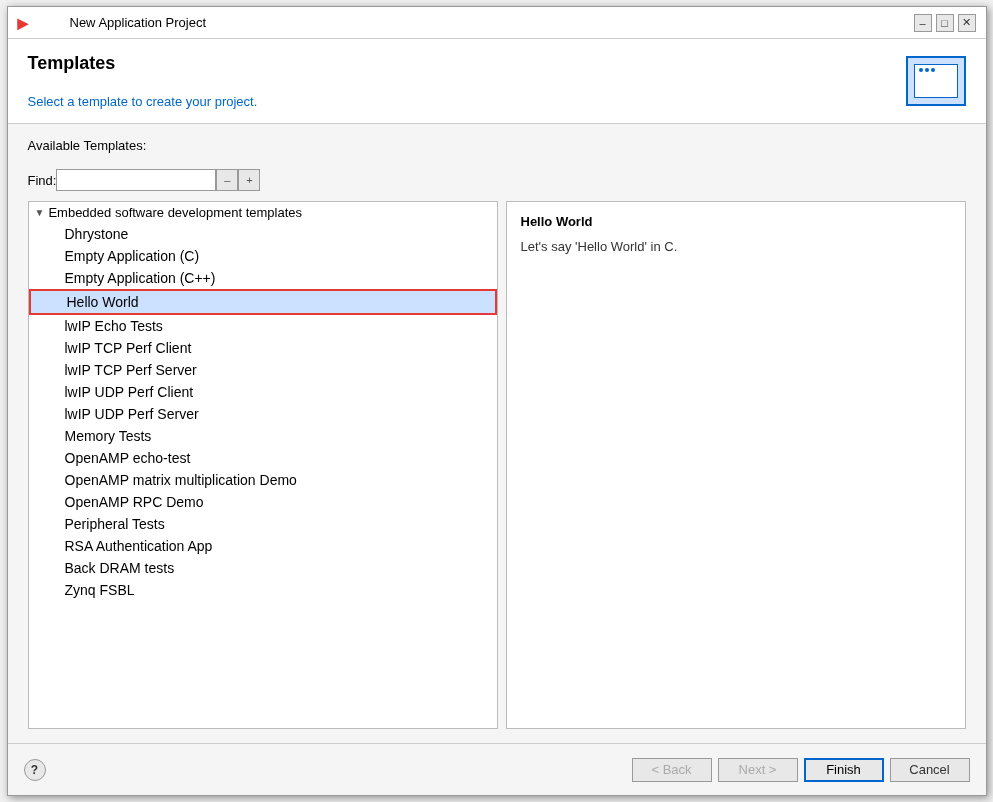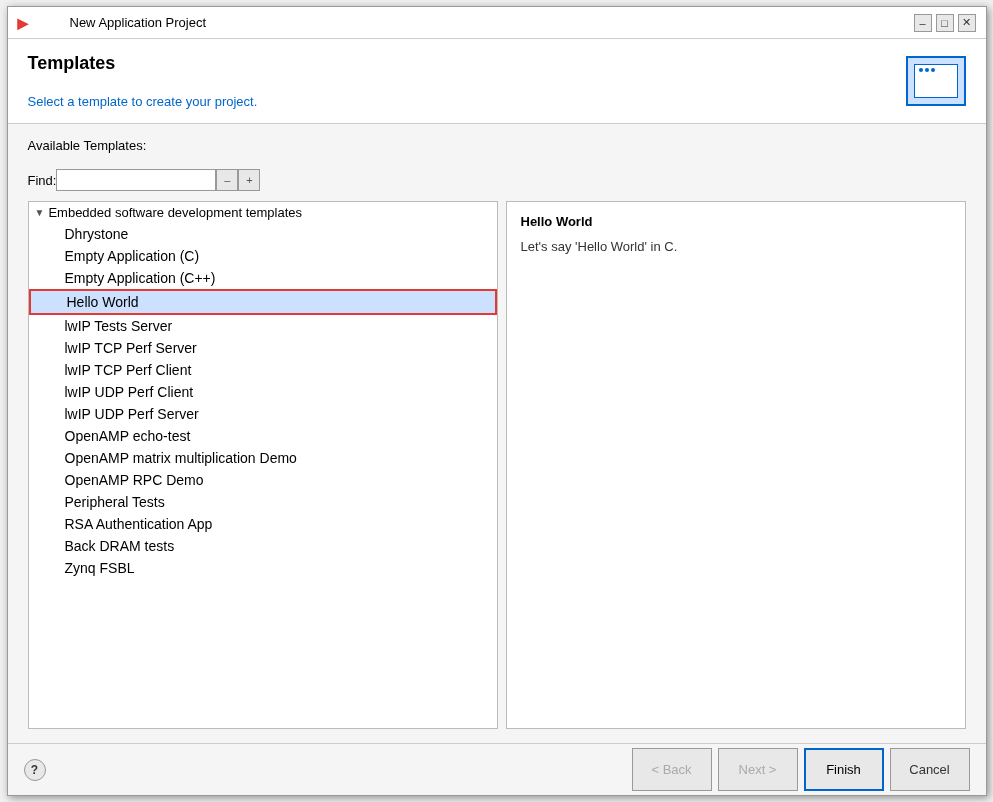--- a/index.html
+++ b/index.html
@@ -241,21 +241,21 @@
       font-weight: bold;
       color: #333;
     }
     .footer-right {
       display: flex;
       align-items: center;
       gap: 6px;
     }
     .footer-btn {
       min-width: 80px;
-      height: 43px;
+      height: 24px;
       border: 1px solid #999;
       background: #e8e8e8;
       cursor: pointer;
       font-size: 13px;
       color: #333;
       padding: 0 14px;
     }
     .footer-btn.primary {
       background: #e8e8e8;
       border: 2px solid #0066cc;
@@ -319,25 +319,26 @@
 
         <div class="tree-group-header">
           <span class="chevron">▼</span>
           <span>Embedded software development templates</span>
         </div>
 
         <div class="tree-item">Dhrystone</div>
         <div class="tree-item">Empty Application (C)</div>
         <div class="tree-item">Empty Application (C++)</div>
         <div class="tree-item selected-outlined">Hello World</div>
-        <div class="tree-item">lwIP Tests Server</div>
+        <div class="tree-item">lwIP Echo Tests</div>
+        <div class="tree-item">lwIP TCP Perf Client</div>
         <div class="tree-item">lwIP TCP Perf Server</div>
-        <div class="tree-item">lwIP TCP Perf Client</div>
         <div class="tree-item">lwIP UDP Perf Client</div>
         <div class="tree-item">lwIP UDP Perf Server</div>
+        <div class="tree-item">Memory Tests</div>
         <div class="tree-item">OpenAMP echo-test</div>
         <div class="tree-item">OpenAMP matrix multiplication Demo</div>
         <div class="tree-item">OpenAMP RPC Demo</div>
         <div class="tree-item">Peripheral Tests</div>
         <div class="tree-item">RSA Authentication App</div>
         <div class="tree-item">Back DRAM tests</div>
         <div class="tree-item">Zynq FSBL</div>
       </div>
 
       <div class="description-panel">

